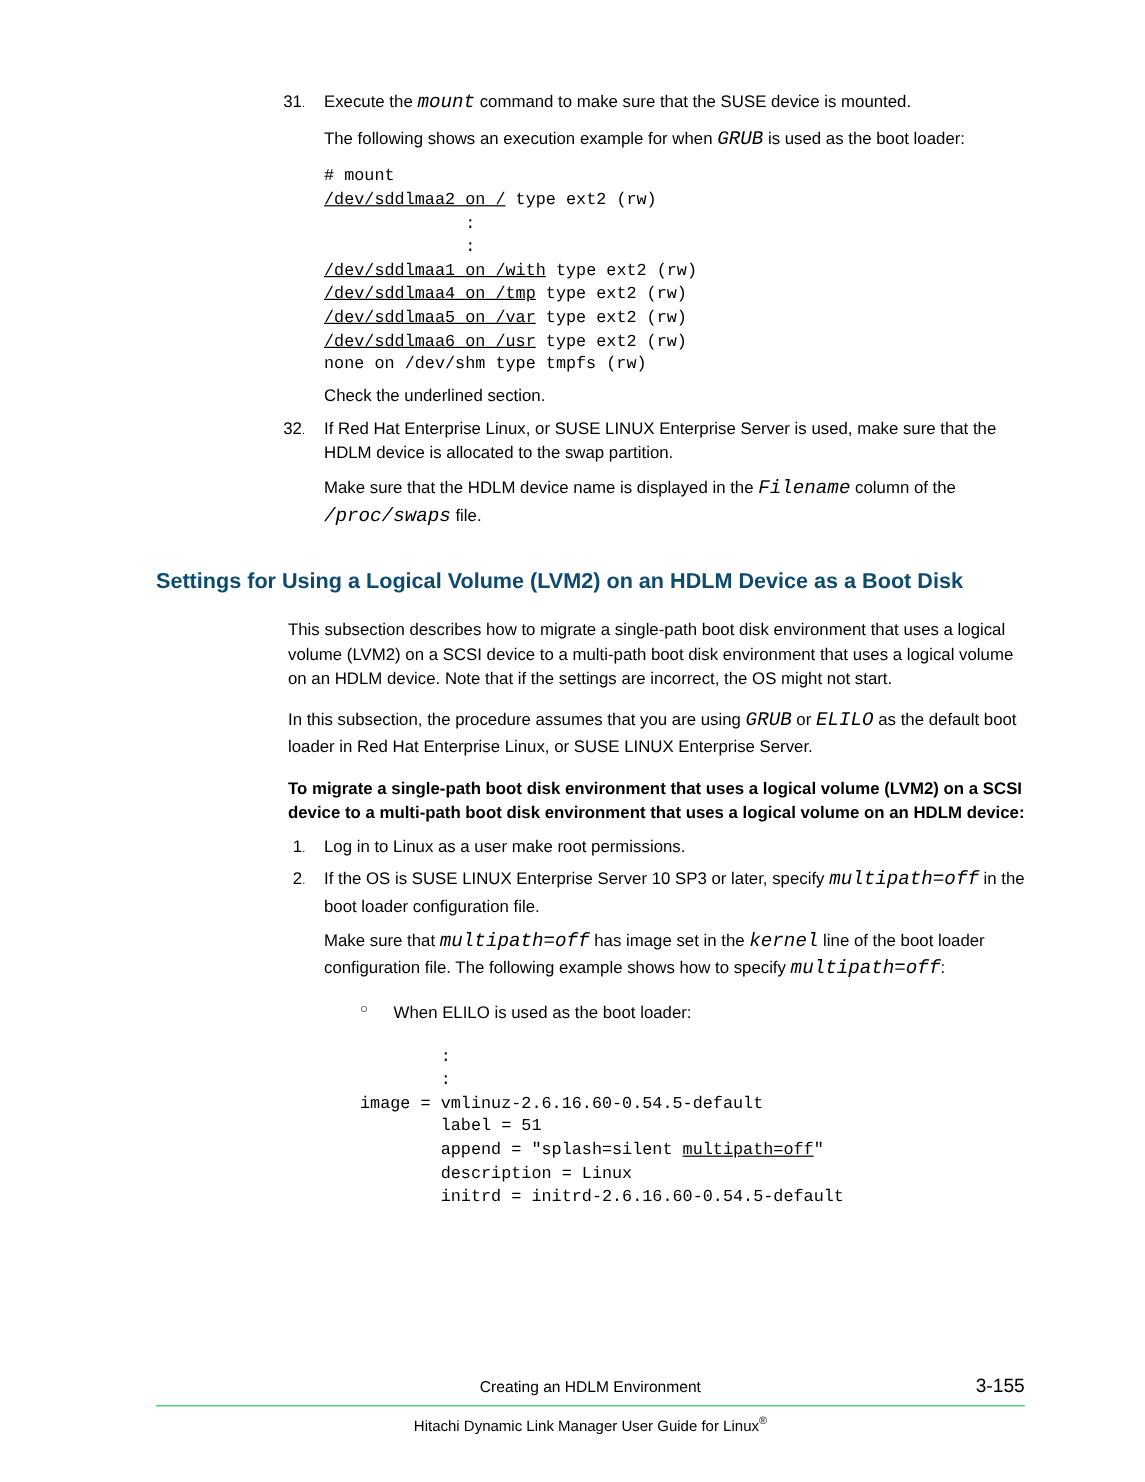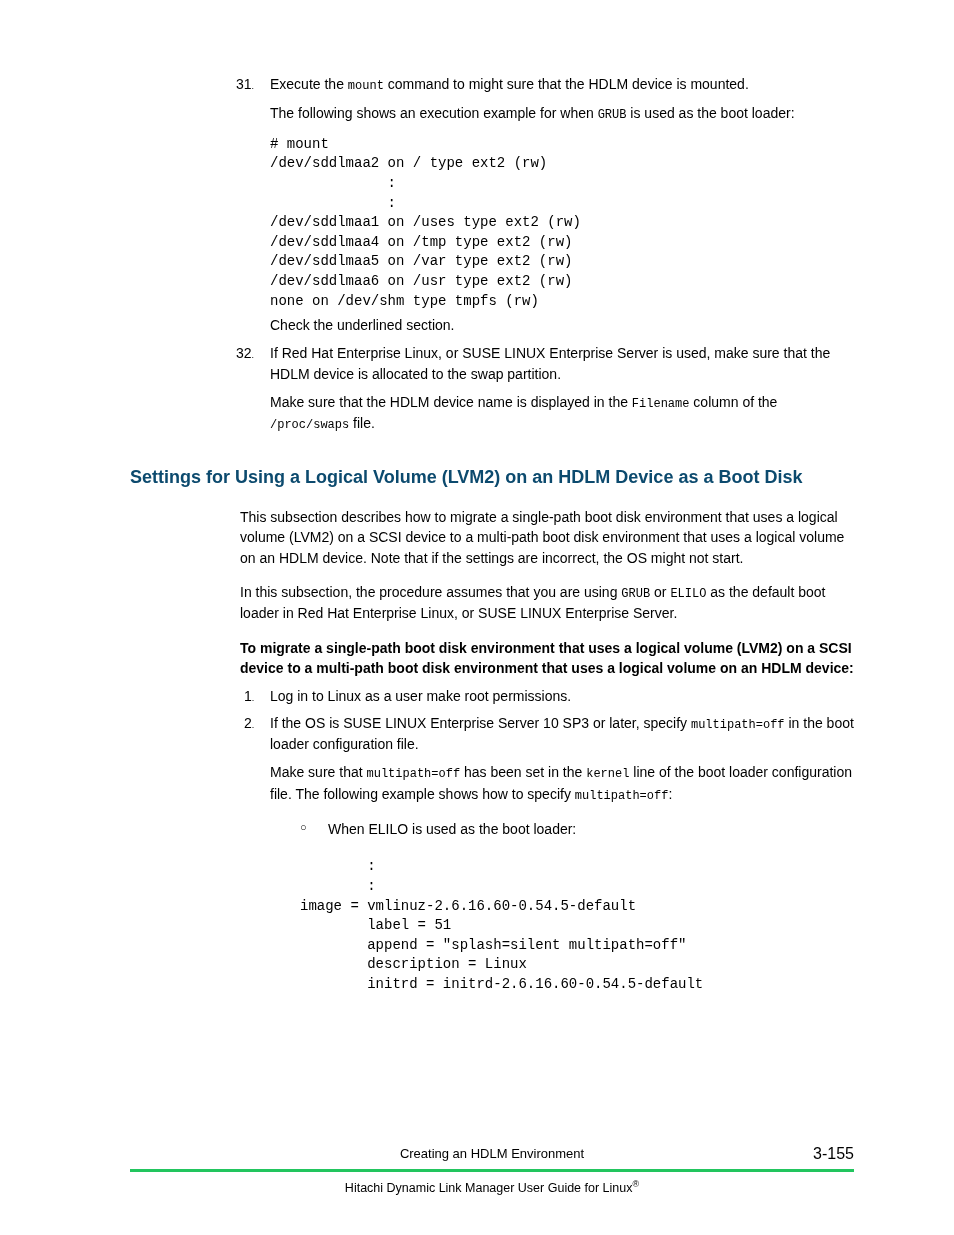--- a/index.html
+++ b/index.html
@@ -36,33 +36,35 @@
     left: -4px;
     top: 0;
     font-size: 14px;
   }
   ol.steps > li > .num .dot {
     font-size: 9px;
     vertical-align: baseline;
   }
   .mono {
     font-family: "Courier New", monospace;
-    font-size: 12px;
+    font-size: 16px;
+    font-style: italic;
   }
   .para {
     margin: 4px 0 8px 0;
   }
   .code-block {
     font-family: "Courier New", monospace;
     font-size: 14px;
     line-height: 1.4;
     margin: 10px 0 2px 0;
     white-space: pre;
   }
   .u {
+    text-decoration: underline;
   }
   .heading {
     color: #0c4a6e;
     font-weight: bold;
     font-size: 18px;
     margin: 30px 0 18px 0;
     line-height: 1.35;
   }
   .sub-bold {
     font-weight: bold;
@@ -108,21 +110,21 @@
     white-space: pre;
   }
   .footer {
     position: absolute;
     left: 130px;
     right: 100px;
     bottom: 38px;
   }
   .footer-row1 {
     position: relative;
-    border-bottom: 3px solid #22c55e;
+    border-bottom: 1px solid #22c55e;
     padding-bottom: 4px;
     margin-bottom: 6px;
     height: 20px;
   }
   .footer-title {
     text-align: center;
     font-size: 13px;
   }
   .footer-page {
     position: absolute;
@@ -142,30 +144,30 @@
 </head>
 <body>
 
 <div class="page">
 
   <div class="content">
     <ol class="steps">
       <li>
         <span class="num"><span>31</span><span class="dot">.</span></span>
         <div class="para">
-          <span>Execute the </span><span class="mono">mount</span><span> command to might sure that the HDLM device is mounted.</span>
+          <span>Execute the </span><span class="mono">mount</span><span> command to make sure that the SUSE device is mounted.</span>
         </div>
         <div class="para">
           <span>The following shows an execution example for when </span><span class="mono">GRUB</span><span> is used as the boot loader:</span>
         </div>
         <div class="code-block"><span># mount</span>
 <span class="u">/dev/sddlmaa2 on /</span><span> type ext2 (rw)</span>
 <span>              :</span>
 <span>              :</span>
-<span class="u">/dev/sddlmaa1 on /uses</span><span> type ext2 (rw)</span>
+<span class="u">/dev/sddlmaa1 on /with</span><span> type ext2 (rw)</span>
 <span class="u">/dev/sddlmaa4 on /tmp</span><span> type ext2 (rw)</span>
 <span class="u">/dev/sddlmaa5 on /var</span><span> type ext2 (rw)</span>
 <span class="u">/dev/sddlmaa6 on /usr</span><span> type ext2 (rw)</span>
 <span>none on /dev/shm type tmpfs (rw)</span></div>
         <div class="para">Check the underlined section.</div>
       </li>
 
       <li>
         <span class="num"><span>32</span><span class="dot">.</span></span>
         <div class="para">If Red Hat Enterprise Linux, or SUSE LINUX Enterprise Server is used, make sure that the HDLM device is allocated to the swap partition.</div>
@@ -190,21 +192,21 @@
       <li>
         <span class="num"><span>1</span><span class="dot">.</span></span>
         <span>Log in to Linux as a user make root permissions.</span>
       </li>
       <li>
         <span class="num"><span>2</span><span class="dot">.</span></span>
         <div class="para">
           <span>If the OS is SUSE LINUX Enterprise Server 10 SP3 or later, specify </span><span class="mono">multipath=off</span><span> in the boot loader configuration file.</span>
         </div>
         <div class="para">
-          <span>Make sure that </span><span class="mono">multipath=off</span><span> has been set in the </span><span class="mono">kernel</span><span> line of the boot loader configuration file. The following example shows how to specify </span><span class="mono">multipath=off</span><span>:</span>
+          <span>Make sure that </span><span class="mono">multipath=off</span><span> has image set in the </span><span class="mono">kernel</span><span> line of the boot loader configuration file. The following example shows how to specify </span><span class="mono">multipath=off</span><span>:</span>
         </div>
 
         <div class="sublist">
           <div class="sublist-item">When ELILO is used as the boot loader:</div>
         </div>
 
         <div class="code-block2"><span>        :</span>
 <span>        :</span>
 <span>image = vmlinuz-2.6.16.60-0.54.5-default</span>
 <span>        label = 51</span>

